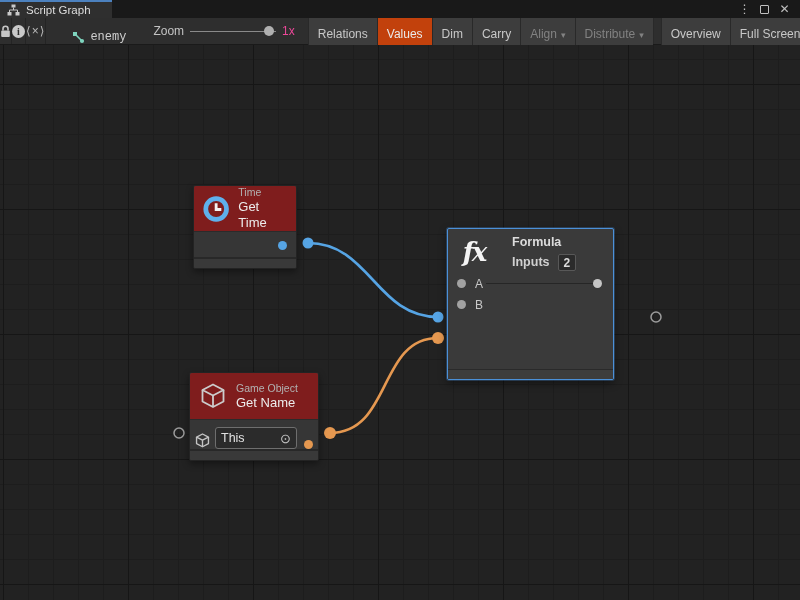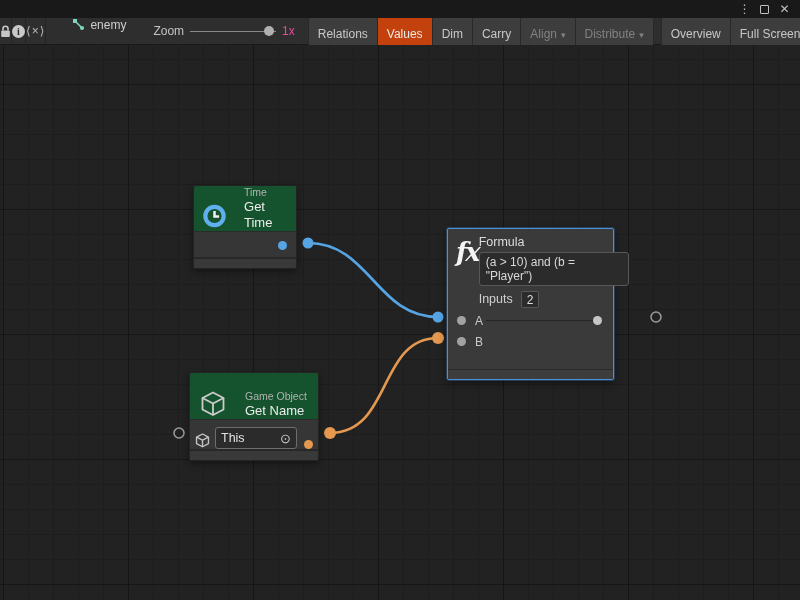--- a/index.html
+++ b/index.html
@@ -16,21 +16,21 @@
   .win-btn { color:#c0c0c0; font-size:12px; width:15px; height:16px; display:flex; align-items:center; justify-content:center; cursor:default; }
   .win-max-glyph { width:9px; height:9px; border:1.5px solid #c0c0c0; border-radius:1px; }
 
   
   .toolbar { position:absolute; left:0; top:18px; width:800px; height:27px; background:#2e2e2e; display:flex; align-items:stretch; font-size:12px; color:#c8c8c8; border-bottom:1px solid #1a1a1a; }
   .icon-btn { display:flex; align-items:center; justify-content:center; border-right:1px solid #242424; }
   .icon-btn.lock { width:27px; }
   .icon-btn.info { width:28px; }
   .icon-btn.code { width:57px; color:#b9b9b9; font-size:12px; letter-spacing:1px; }
   .info-glyph { width:13px; height:13px; border-radius:50%; background:#c9c9c9; color:#2e2e2e; font-family:"Liberation Serif",serif; font-weight:bold; font-size:10px; line-height:13px; text-align:center; }
-  .breadcrumb { display:flex; align-items:flex-start; gap:5px; margin-left:26px; }
+  .breadcrumb { display:flex; align-items:flex-end; gap:5px; margin-left:26px;font-family:Liberation Mono, monospace; }
   .breadcrumb-label { color:#cfcfcf; }
   .zoom-group { display:flex; align-items:center; margin-left:27px; }
   .zoom-label { color:#c3c3c3; }
   .zoom-slider { position:relative; width:86px; height:27px; margin-left:6px; }
   .zoom-track { position:absolute; left:0; right:0; top:13px; height:1.5px; background:#8a8a8a; }
   .zoom-handle { position:absolute; top:8.5px; left:calc(100% - 12px); width:10px; height:10px; border-radius:50%; background:#b0b0b0; }
   .zoom-value { margin-left:6px; color:#ec4899; }
   .tb-buttons { display:flex; align-items:stretch; margin-left:13px; }
   .tb-btn { display:flex; align-items:center; gap:4px; padding:16px 9px; background:#3d3d3d; border-left:1px solid #292929; white-space:nowrap; cursor:default; }
   .tb-btn:last-child { border-right:1px solid #292929; }
@@ -46,41 +46,41 @@
       linear-gradient(to bottom, #161616 1px, transparent 1px),
       linear-gradient(to right, #1d1d1d 1px, transparent 1px),
       linear-gradient(to bottom, #1d1d1d 1px, transparent 1px);
     background-size:125px 125px, 125px 125px, 25px 25px, 25px 25px;
     background-position:3px 0, 0 39px, 3px 0, 0 14px;
   }
   .wires { position:absolute; left:0; top:0; z-index:1; }
 
   
   .node { position:absolute; z-index:2; background:#3a3a3a; border:1px solid #232323; border-radius:2px; box-shadow:0 3px 7px rgba(0,0,0,.4); }
-  .node-header { display:flex; align-items:flex-end; gap:17px; padding:0 8px; background:#14532d; border-radius:2px 2px 0 0; }
+  .node-header { display:flex; align-items:center; gap:8px; padding:0 8px; background:#7f1d1d; border-radius:2px 2px 0 0; }
   .node-cat { font-size:10.5px; color:#b2b2b2; line-height:13px; }
   .node-title { font-size:13px; color:#ededed; line-height:16px; }
   .node-body { position:relative; background:#363636; border-top:1px solid #2b2b2b; }
   .node-footer { height:11px; background:#393939; border-top:2px solid #282828; border-radius:0 0 2px 2px; }
   .pdot { width:9px; height:9px; border-radius:50%; }
   .pdot.blue { background:#56a4e4; }
   .pdot.orange { background:#e59850; }
   .pdot.gray { background:#a2a2a2; }
 
   
   .node.time { left:193px; top:140px; width:104px; }
   .node.time .node-header { height:45px; }
   .node.time .node-body { height:26px; }
   .node.time .out-dot { position:absolute; right:9px; top:8.5px; }
 
   
   .node.formula { left:447px; top:183px; width:167px; height:152px; display:flex; flex-direction:column; background:#3a3a3a; border:1px solid #4b90d8; box-shadow:0 0 0 1px rgba(75,144,216,.30), 0 3px 8px rgba(0,0,0,.45); }
   .f-header { display:flex; align-items:flex-start; padding:6px 8px 0 8px; }
   .fx-icon { width:36px; font-family:"DejaVu Serif", serif; font-style:italic; font-weight:bold; font-size:26px; line-height:34px; color:#f4f4f4; text-align:center; letter-spacing:-2px; }
-  .f-col { flex:1; margin-left:0; }
+  .f-col { flex:1; margin-left:20px;font-weight:bold; }
   .f-title { font-size:12.5px; color:#dcdcdc; line-height:14px; margin-bottom:3px; }
   .f-expr { width:150px; min-height:32px; background:#2b2b2b; border:1px solid #585858; border-radius:3px; padding:2px 6px; font-size:12px; line-height:14px; color:#d8d8d8; word-wrap:break-word; }
   .f-inputs { display:flex; align-items:center; margin-top:4px; height:18px; }
   .f-inputs-label { font-size:12.5px; color:#d0d0d0; }
   .f-count { margin-left:8px; min-width:17px; height:17px; background:#2b2b2b; border:1px solid #585858; border-radius:2px; padding:0 5px; font-size:12px; line-height:16px; color:#dcdcdc; text-align:center; }
   .f-ports { padding-top:2px; }
   .prow { position:relative; height:21px; display:flex; align-items:center; padding-left:9px; gap:9px; }
   .prow .port-label { font-size:12px; color:#c8c8c8; z-index:1; background:#3a3a3a; padding-right:3px; }
   .relation-line { position:absolute; left:36px; right:13px; top:10px; height:1px; background:#262626; }
   .out-dot-row { position:absolute; right:11px; top:6px; background:#c6c6c6; }
@@ -94,20 +94,29 @@
   .go-field-text { flex:1; font-size:12.5px; color:#e2e2e2; }
   .go-target-icon { font-size:13px; color:#c8c8c8; line-height:1; }
   .go-out-dot { margin-left:3px; }
 </style>
 </head>
 <body>
 
 <div id="window">
 
   <div class="titlebar">
+    <div class="tab">
+      <svg width="13" height="12" viewBox="0 0 13 12">
+        <rect x="4.5" y="0.5" width="4" height="3" fill="#c8c8c8"></rect>
+        <rect x="0.5" y="8" width="4" height="3.5" fill="#c8c8c8"></rect>
+        <rect x="8.5" y="8" width="4" height="3.5" fill="#c8c8c8"></rect>
+        <path d="M6.5 3.5 V6 M2.5 8 V6 H10.5 V8" stroke="#c8c8c8" stroke-width="1" fill="none"></path>
+      </svg>
+      <span class="tab-label">Script Graph</span>
+    </div>
     <div class="win-controls">
       <div class="win-btn">⋮</div>
       <div class="win-btn">
           <span class="win-max-glyph"></span>
         </div>
       <div class="win-btn">✕</div>
     </div>
   </div>
 
   <div class="toolbar">
@@ -204,21 +213,20 @@
         <div class="pdot blue out-dot"></div>
       </div>
       <div class="node-footer"></div>
     </div>
 
     <div class="node formula">
       <div class="f-header">
         <div class="fx-icon">fx</div>
         <div class="f-col">
           <div class="f-title">Formula</div>
-          <div class="f-expr">(a &gt; 10) and (b = "Player")</div>
           <div class="f-inputs">
             <span class="f-inputs-label">Inputs</span>
             <span class="f-count">2</span>
           </div>
         </div>
       </div>
       <div class="f-ports">
         <div class="prow">
           <div class="pdot gray"></div>
           <span class="port-label">A</span>

